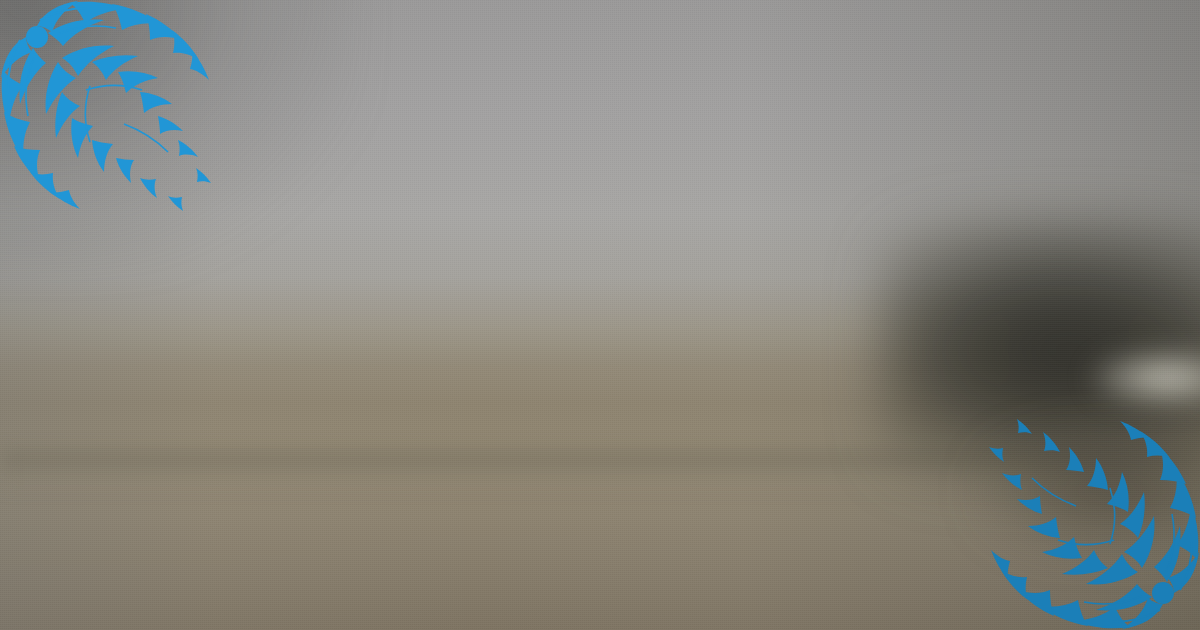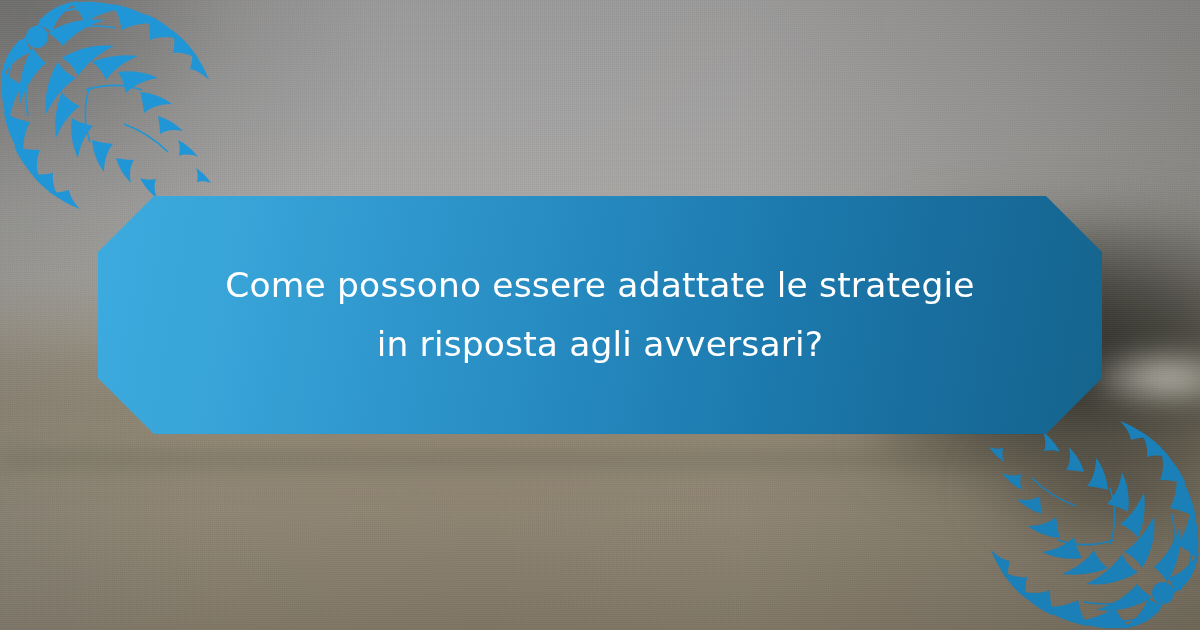--- a/index.html
+++ b/index.html
@@ -267,17 +267,14 @@
         <path d="M20 40 C12 54 8 70 8 88" stroke="#1b7fb8" stroke-width="2" fill="none"></path>
         <path d="M58 34 C76 26 96 24 116 28" stroke="#1b7fb8" stroke-width="1.6" fill="none"></path>
         <path d="M34 58 C26 76 24 96 28 116" stroke="#1b7fb8" stroke-width="1.6" fill="none"></path>
         <path d="M86 90 C104 84 124 84 142 90" stroke="#1b7fb8" stroke-width="1.6" fill="none"></path>
         <path d="M90 86 C84 104 84 124 90 142" stroke="#1b7fb8" stroke-width="1.6" fill="none"></path>
         <path d="M124 124 C140 130 156 140 168 152" stroke="#1b7fb8" stroke-width="1.6" fill="none"></path>
       </g>
     </svg>
   </div>
 
-  <div id="banner">
-    <div id="banner-text">Come possono essere adattate le strategie in risposta agli avversari?</div>
-  </div>
 
 </div>
 
 </body></html>

